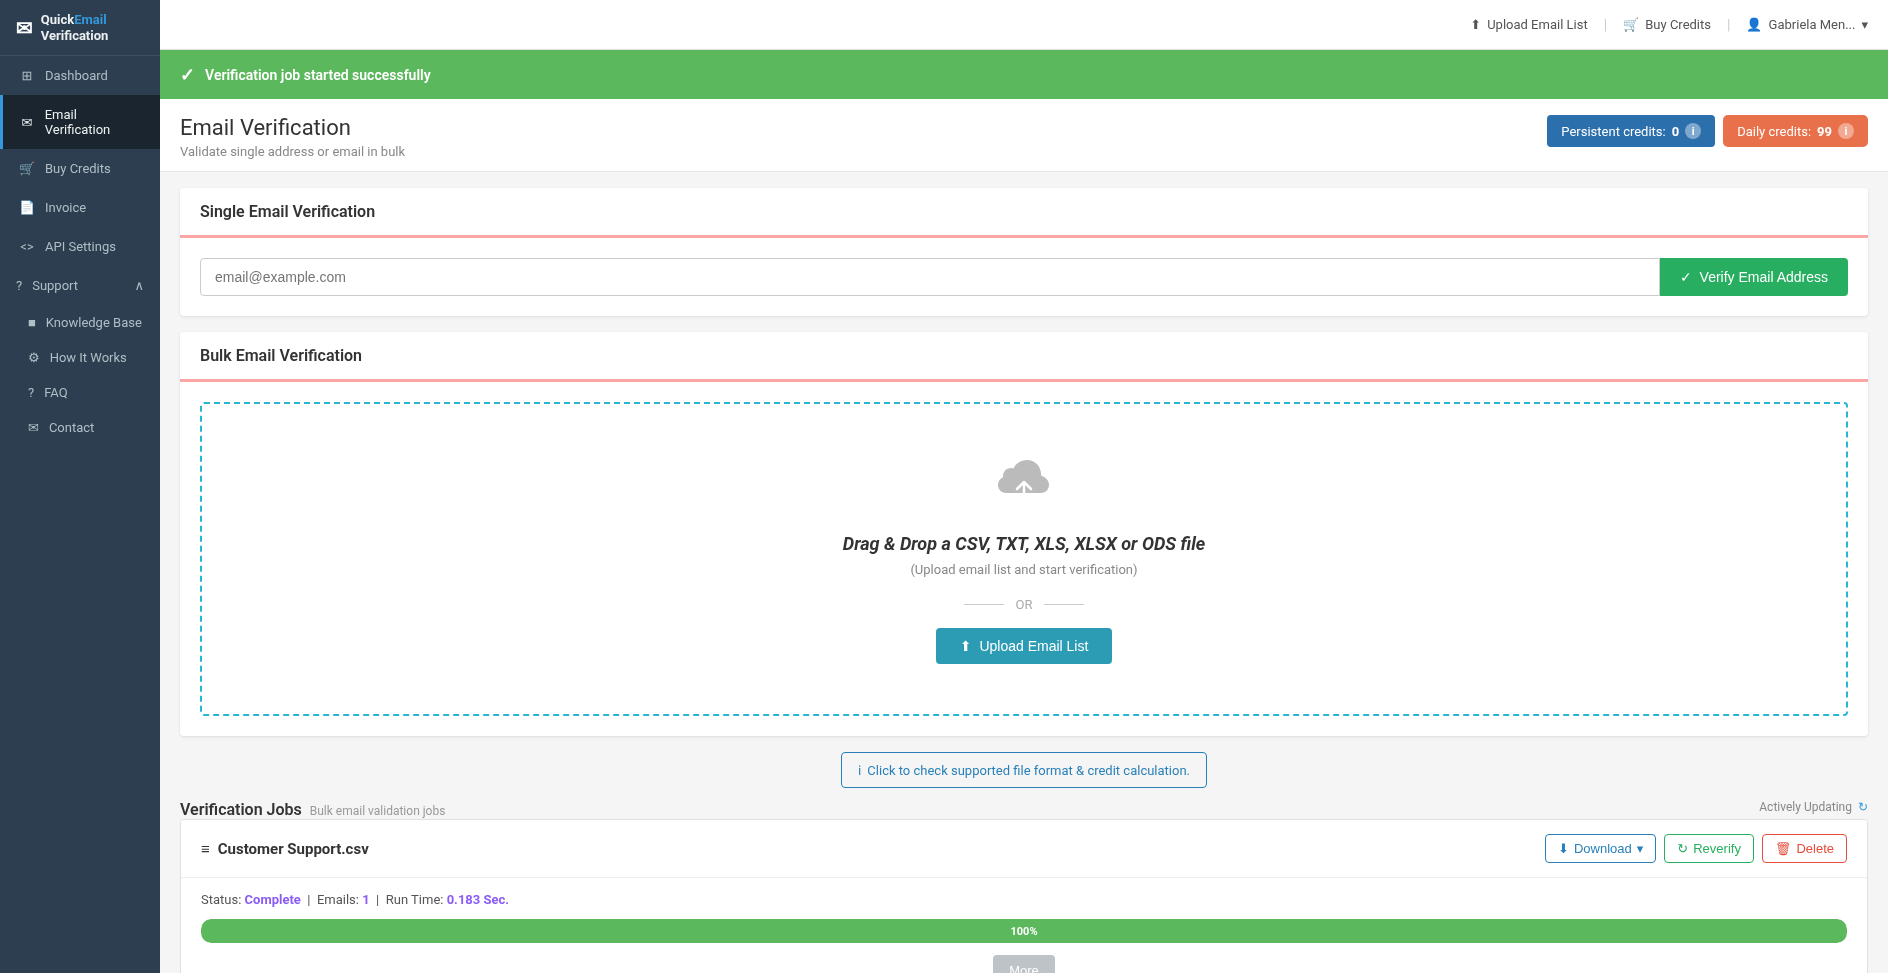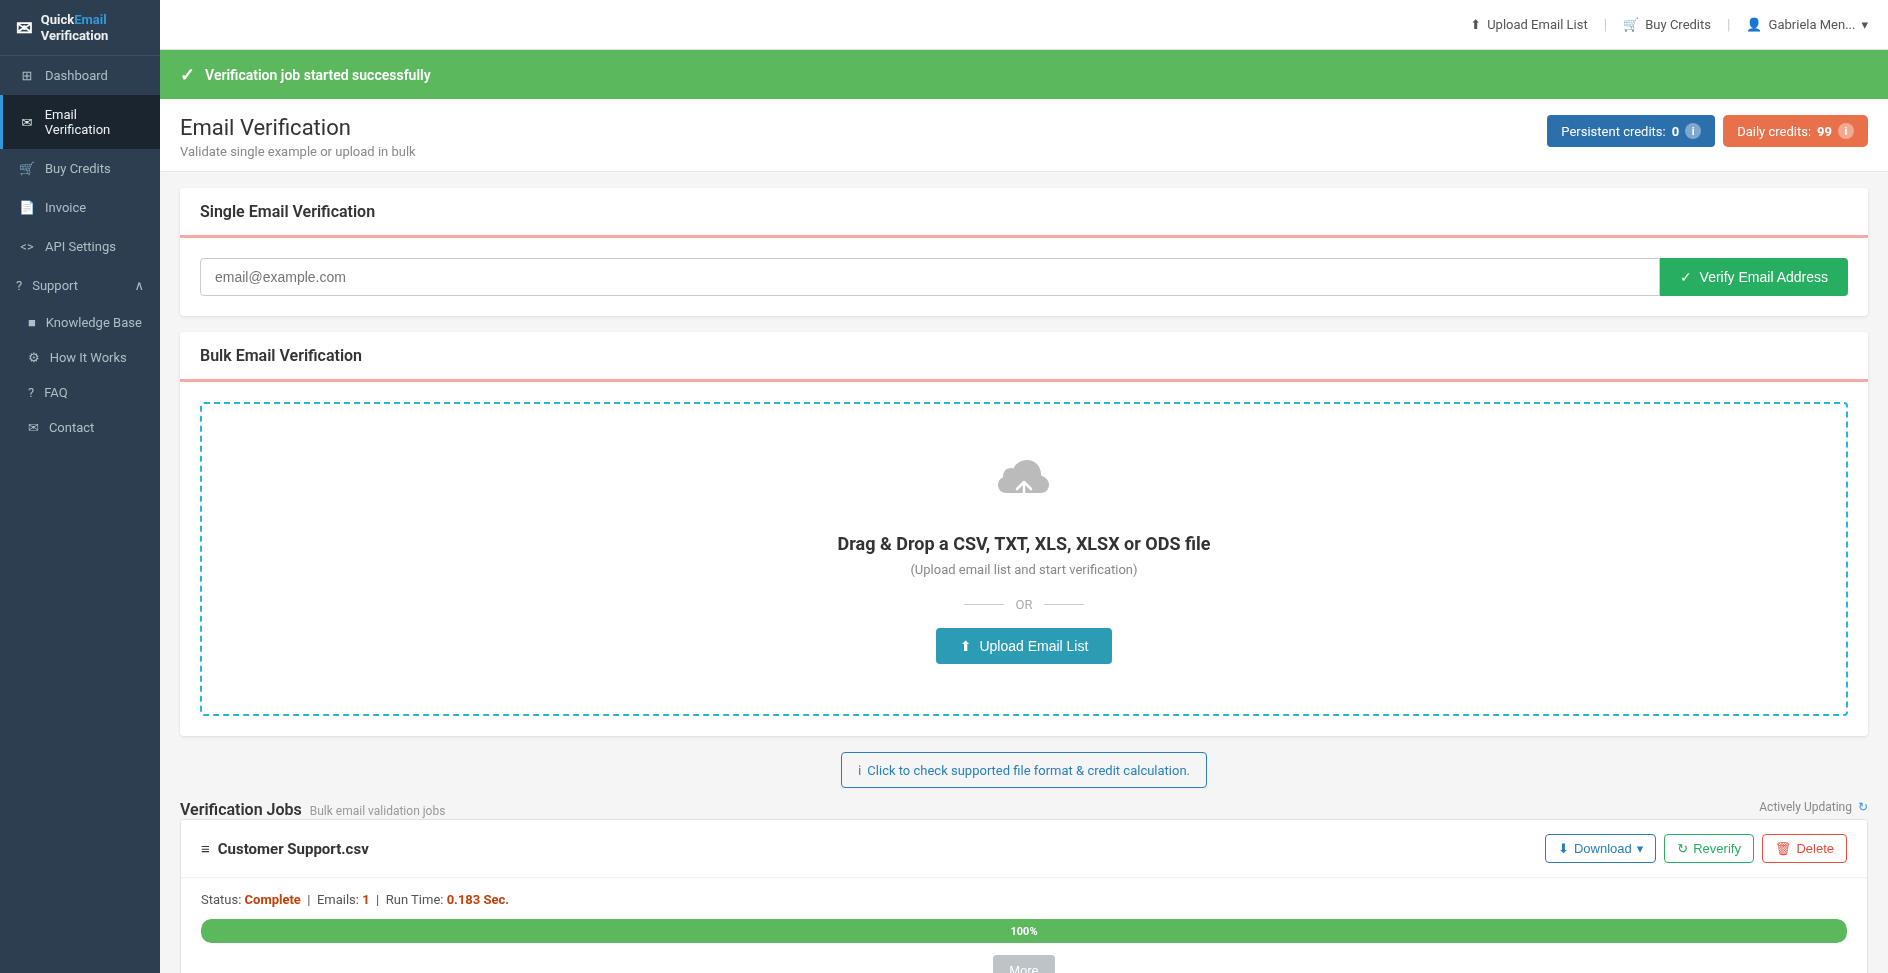--- a/index.html
+++ b/index.html
@@ -230,20 +230,21 @@
     .cloud-icon {
       font-size: 52px;
       color: #aaa;
       margin-bottom: 16px;
     }
     .drop-title {
       font-size: 18px;
       font-weight: bold;
       color: #333;
       margin-bottom: 8px;
+      font-style: italic;
     }
     .drop-subtitle {
       color: #888;
       font-size: 13px;
       margin-bottom: 20px;
     }
     .or-divider {
       display: flex;
       align-items: center;
       gap: 12px;
@@ -364,21 +365,21 @@
     .btn-download { color: #2980b9; border-color: #2980b9; }
     .btn-reverify { color: #27ae60; border-color: #27ae60; }
     .btn-delete { color: #e74c3c; border-color: #e74c3c; }
 
     .job-card-body { padding: 14px 20px; }
     .job-status-line {
       color: #555;
       font-size: 13px;
       margin-bottom: 12px;
     }
-    .job-status-line strong { color: #c2410c; }
+    .job-status-line strong { color: #8b5cf6; }
 
     .progress-bar-bg {
       background: #e0e0e0;
       border-radius: 10px;
       height: 24px;
       overflow: hidden;
       position: relative;
     }
     .progress-bar-fill {
       background: #5cb85c;
@@ -489,21 +490,21 @@
   <div id="content">
 
     <div id="success-banner">
       <span class="check-icon">✓</span>
       <span>Verification job started successfully</span>
     </div>
 
     <div id="page-header">
       <div>
         <div id="page-title">Email Verification</div>
-        <div id="page-subtitle">Validate single example or upload in bulk</div>
+        <div id="page-subtitle">Validate single address or email in bulk</div>
       </div>
       <div class="credits-badges">
         <div class="badge-persistent">
           <span>Persistent credits:</span>
           <span class="badge-count">0</span>
           <span class="info-icon">i</span>
         </div>
         <div class="badge-daily">
           <span>Daily credits:</span>
           <span class="badge-count">99</span>

